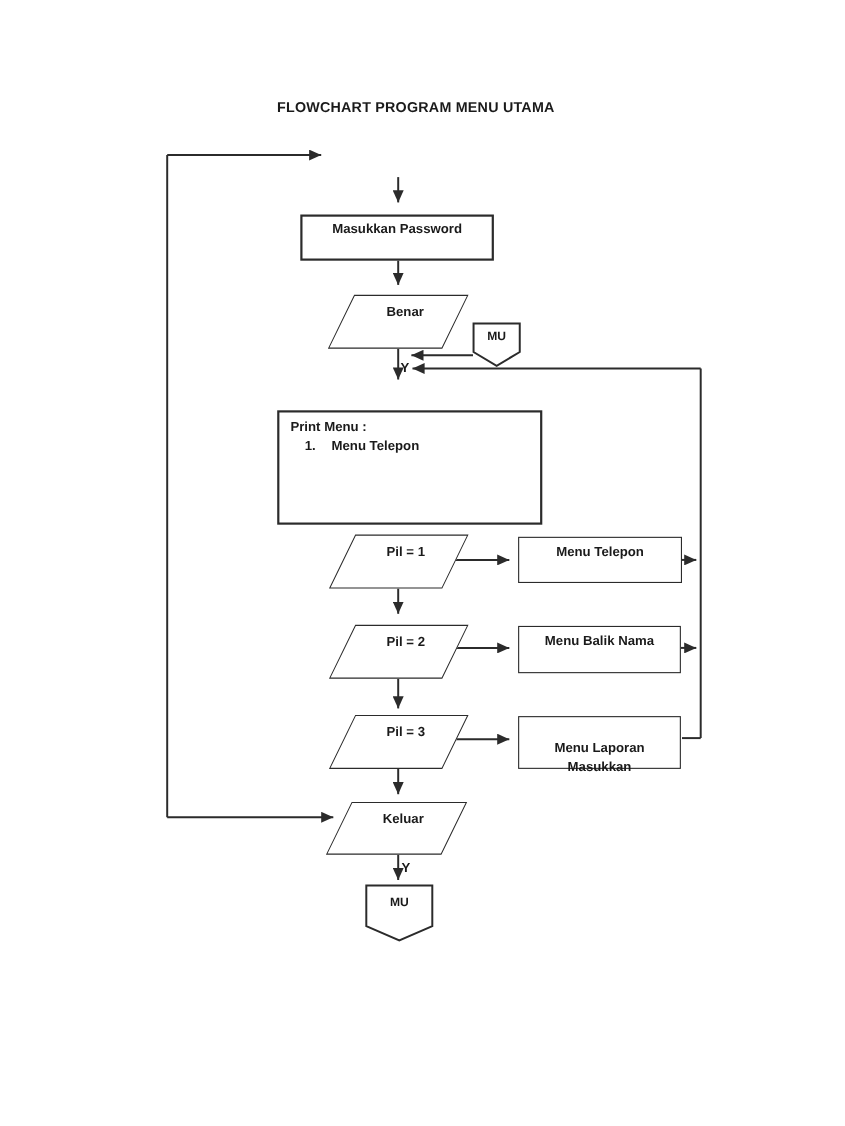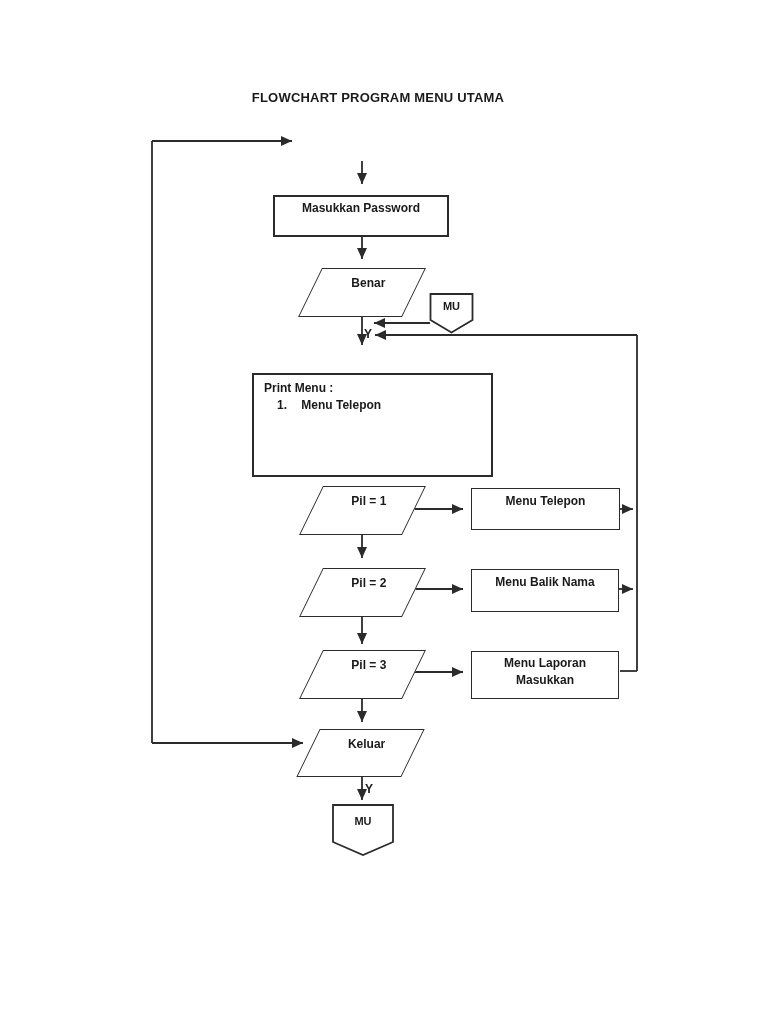--- a/index.html
+++ b/index.html
@@ -11,21 +11,21 @@
   .title{
     position:absolute;left:178px;top:90px;width:400px;text-align:center;
     font-size:13px;font-weight:bold;color:#1a1a1a;letter-spacing:.2px;
   }
   .box{
     position:absolute;background:#ffffff;border:2px solid #2b2b2b;
     box-sizing:border-box;text-align:center;font-weight:bold;font-size:12px;
     line-height:14px;padding-top:4px;color:#1a1a1a;
   }
   .box.thin{border-width:1.5px;padding-top:5px;}
-  .box.twoline{line-height:17px;padding-top:3px;}
+  .box.twoline{line-height:17px;padding-top:20px;}
   .print-box{
     position:absolute;background:#ffffff;border:2px solid #2b2b2b;
     box-sizing:border-box;font-weight:bold;font-size:12px;color:#1a1a1a;
     padding:5px 0 0 10px;text-align:left;
   }
   .print-box .row{line-height:17px;white-space:nowrap;}
   .print-box .item{margin-left:13px;}
   .print-box .num{display:inline-block;width:21px;}
   .para{
     position:absolute;background:#ffffff;border:1.5px solid #2b2b2b;

